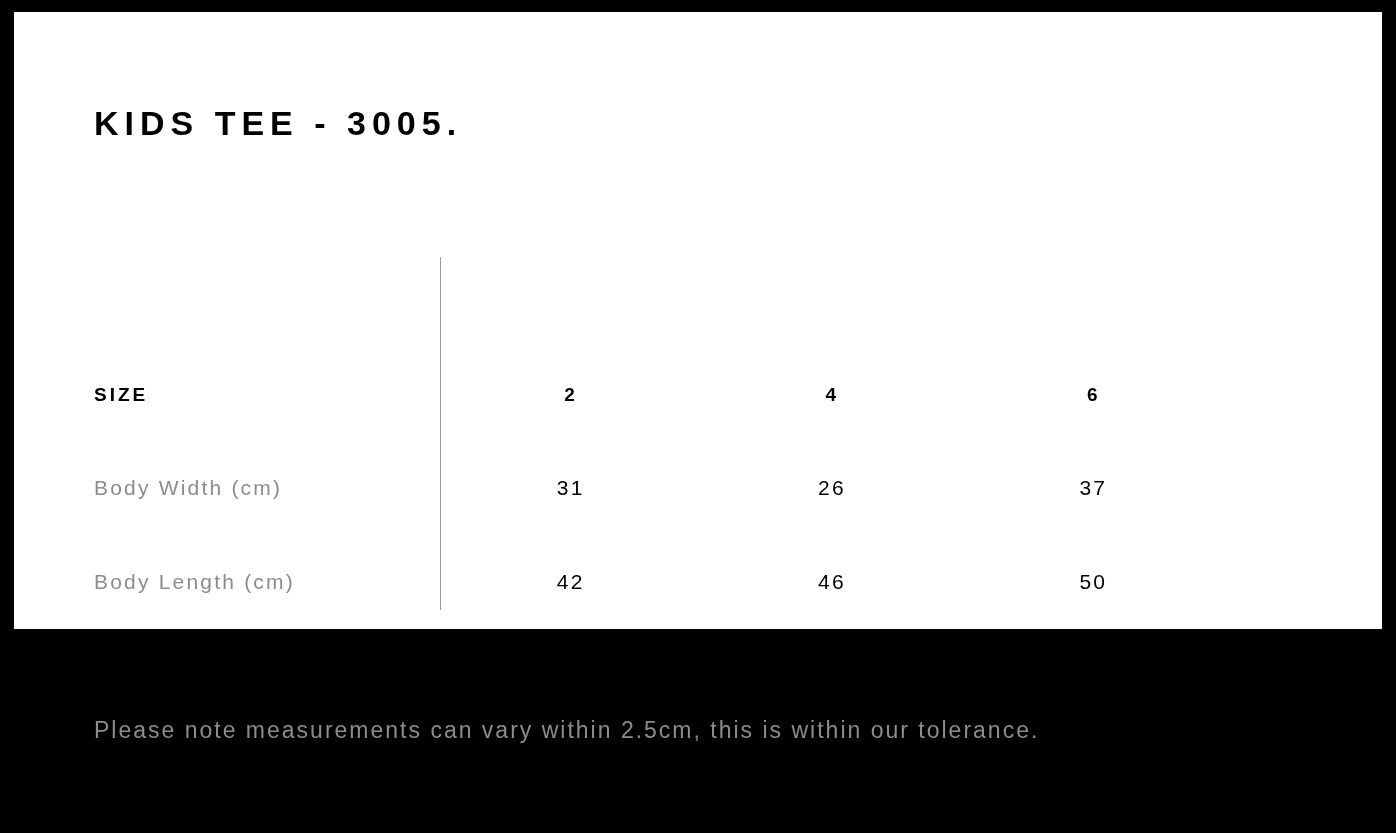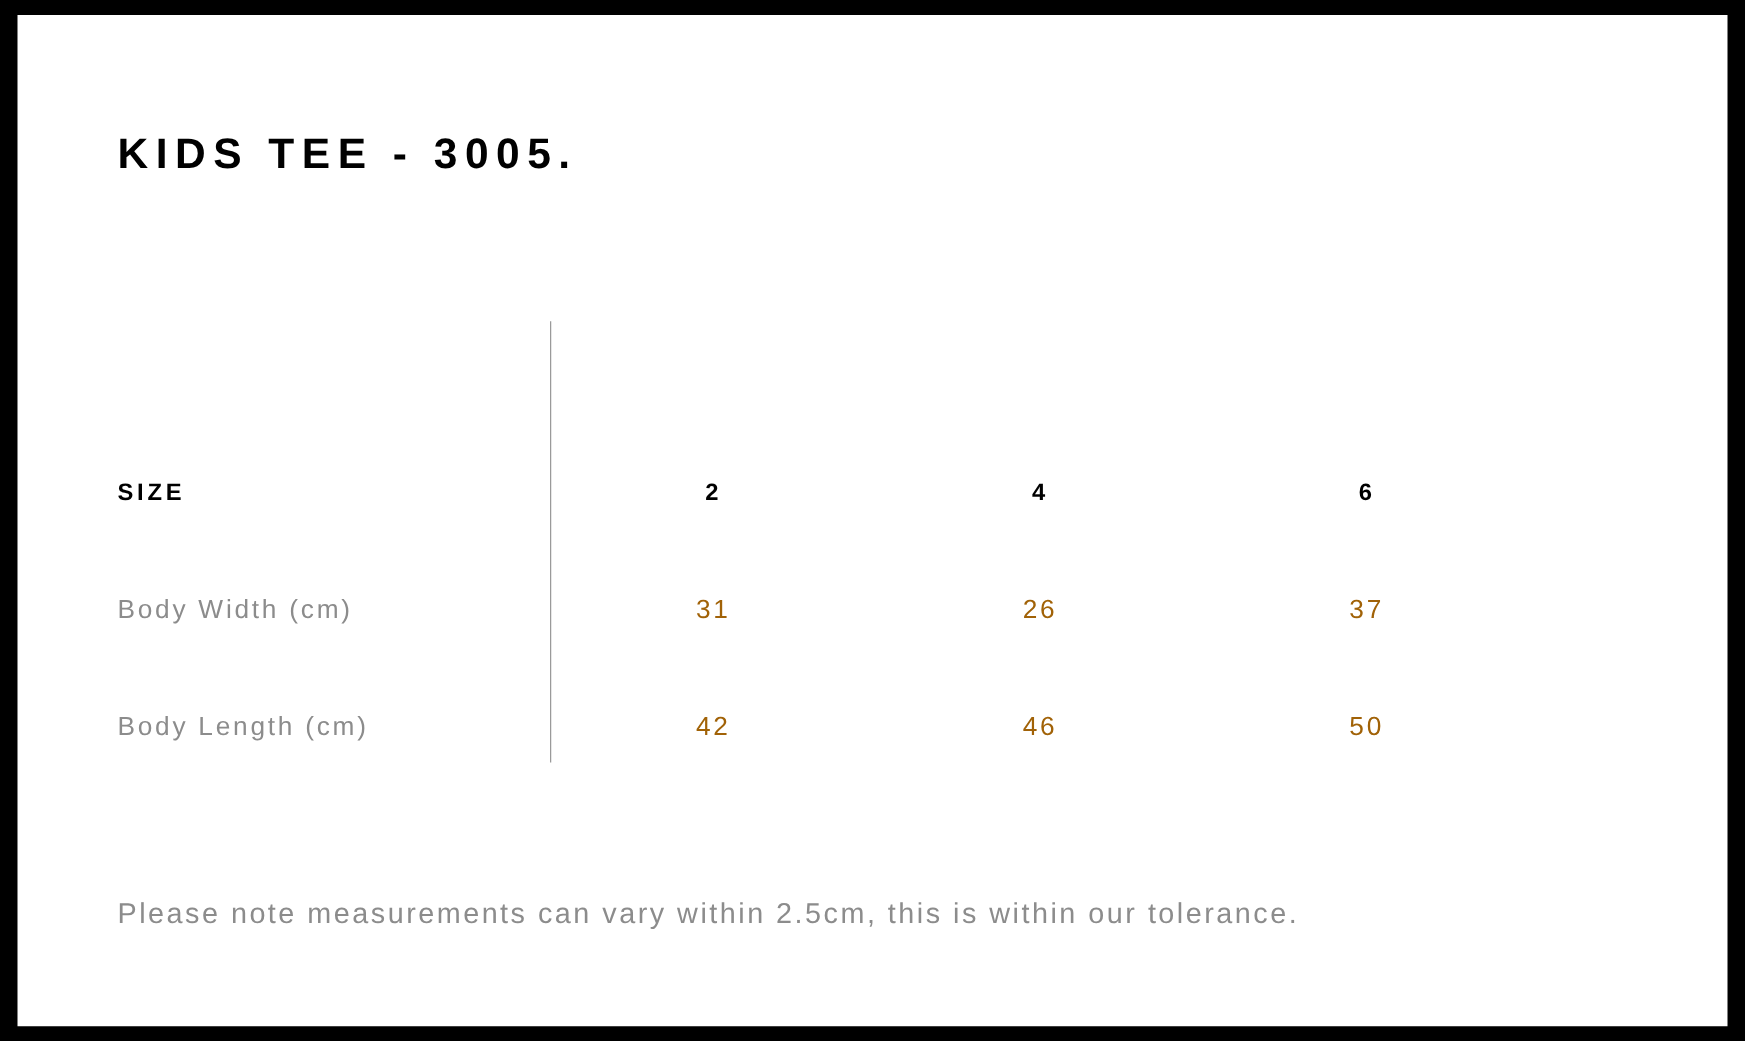--- a/index.html
+++ b/index.html
@@ -11,21 +11,21 @@
     width: 1396px;
     height: 833px;
     font-family: "Liberation Sans", sans-serif;
     overflow: hidden;
   }
   .page {
     position: absolute;
     left: 14px;
     top: 12px;
     width: 1368px;
-    height: 809px;
+    height: 617px;
     background: #ffffff;
     box-sizing: border-box;
   }
   .title {
     position: absolute;
     left: 80px;
     top: 92px;
     font-size: 34px;
     font-weight: 700;
     letter-spacing: 6px;
@@ -66,21 +66,21 @@
     color: #000000;
     font-weight: 700;
     font-size: 19px;
     letter-spacing: 3px;
   }
   .cell-val {
     flex: 1 1 0;
     text-align: center;
     font-size: 21px;
     letter-spacing: 2.2px;
-    color: #a16207;
+    color: #000000;
   }
   .row-head .cell-val {
     font-weight: 700;
     font-size: 19px;
     color: #000000;
   }
   .note {
     position: absolute;
     left: 80px;
     top: 705px;

